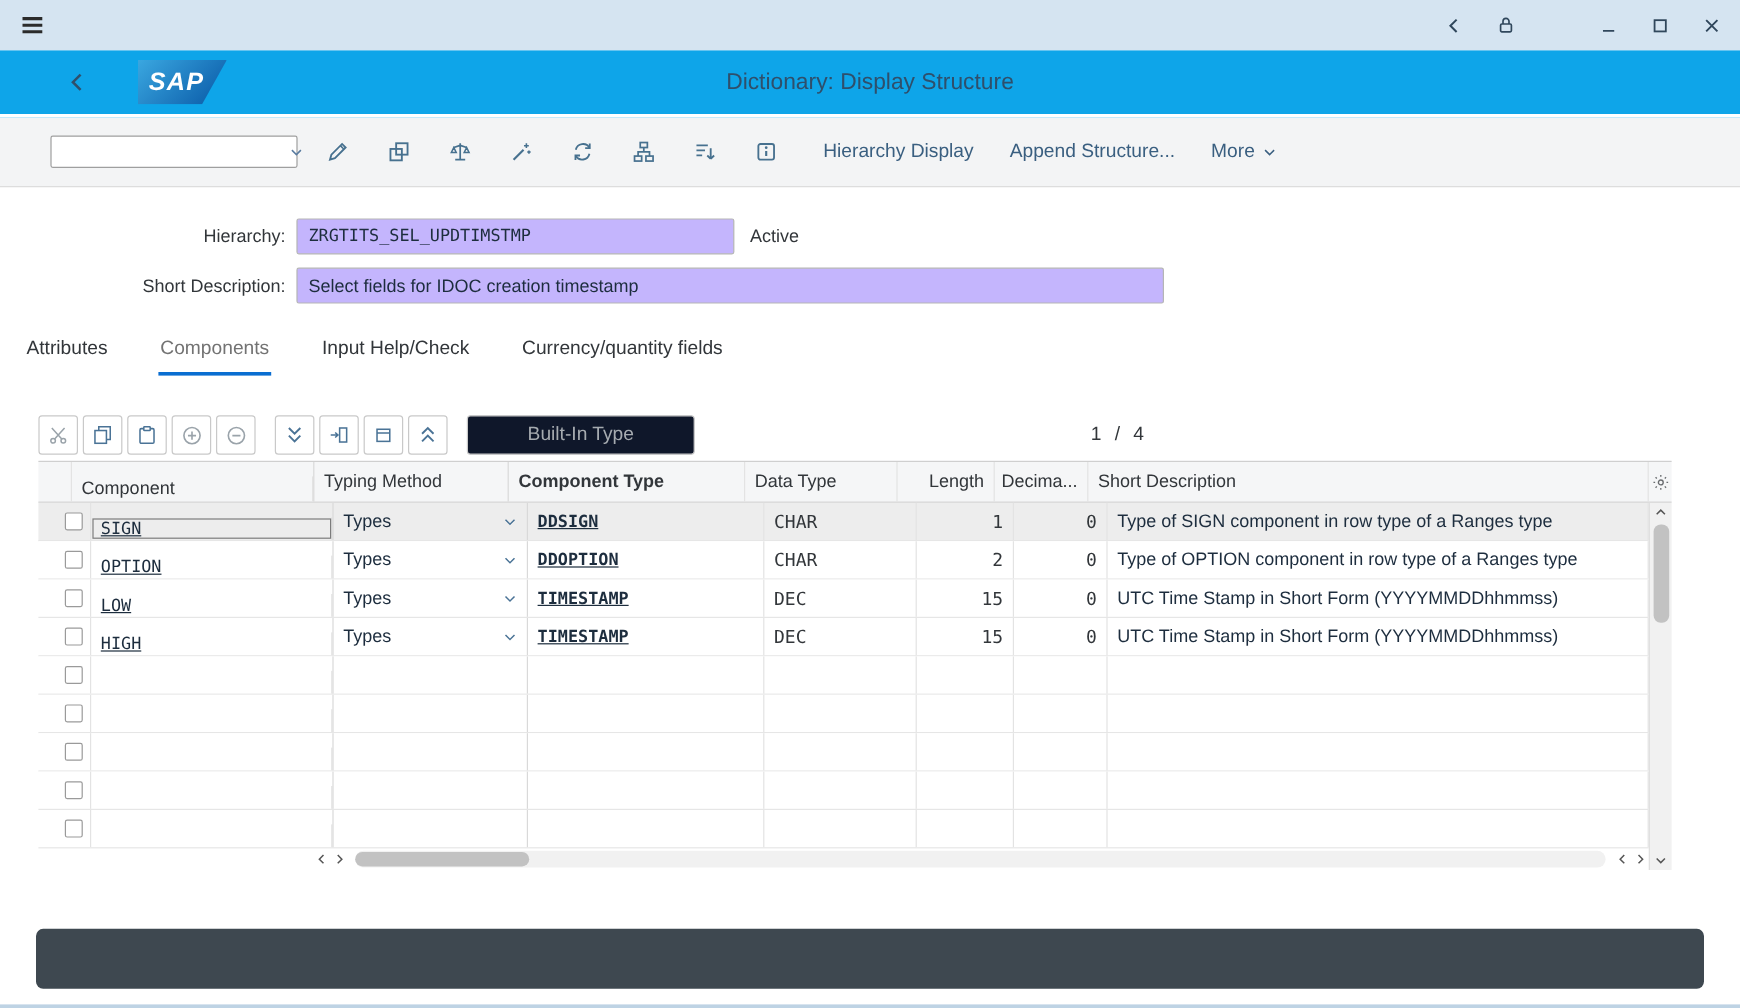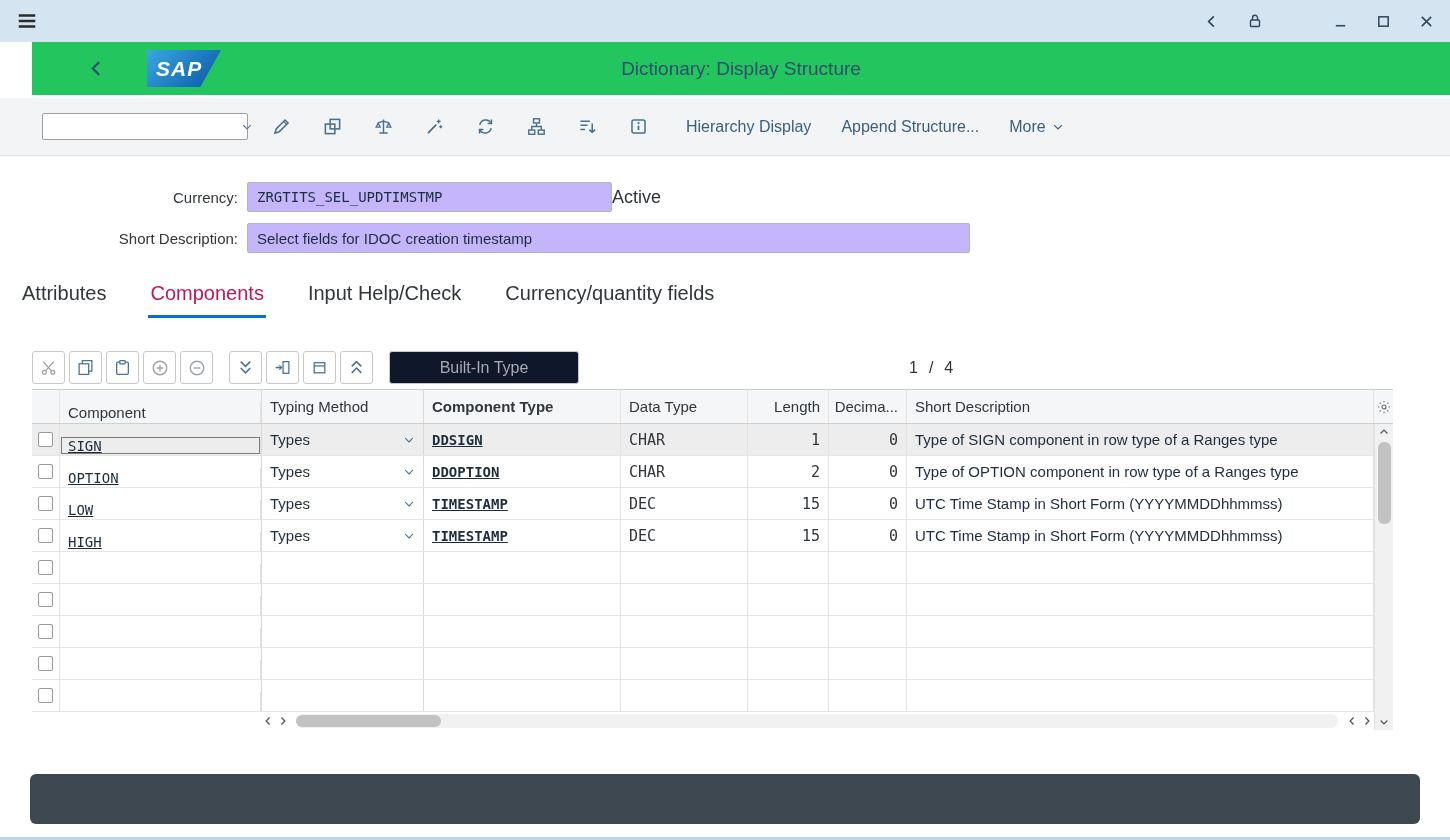--- a/index.html
+++ b/index.html
@@ -8,21 +8,21 @@
   svg { display:block; }
   .mono { font-family:"DejaVu Sans Mono","Liberation Mono",monospace; }
 
   
   .topbar { height:42px; background:#d5e4f1; display:flex; align-items:center; padding:0 16px; }
   .hamburger { color:#2b2b2b; cursor:pointer; }
   .topbar-right { margin-left:auto; display:flex; align-items:center; gap:28px; color:#30475c; }
   .topbar-right .wicon { cursor:pointer; }
 
   
-  .appheader { height:56px; background:#22c55e; border-bottom:3px solid #fff; display:flex; align-items:center; position:relative; padding:0 20px;margin-left:32px; }
+  .appheader { height:56px; background:#0ea5e9; border-bottom:3px solid #fff; display:flex; align-items:center; position:relative; padding:0 20px; }
   .back-btn { color:#2f4f6b; margin-left:36px; cursor:pointer; }
   .sap-logo { margin-left:42px; width:74px; height:37px; background:linear-gradient(135deg,#3aa7e0 0%,#0f63ae 85%);
       clip-path:polygon(0 0,100% 0,72% 100%,0 100%); display:flex; align-items:center; padding-left:9px; }
   .sap-logo span { color:#fff; font-style:italic; font-weight:bold; font-size:21px; letter-spacing:1px; }
   .apptitle { position:absolute; left:50%; transform:translateX(-50%); font-size:19px; color:#2f4f6b; }
 
   
   .toolbar { height:58px; background:#f3f4f5; border-bottom:1px solid #dddddd; display:flex; align-items:center; padding:0 22px; }
   .okcode { width:206px; height:27px; background:#fff; border:1px solid #9f9f9f; border-radius:2px; display:flex; align-items:center; margin-left:20px; }
   .okcode input { border:none; outline:none; flex:1; height:100%; padding:0 6px; font-size:14px; background:transparent; }
@@ -34,26 +34,26 @@
   .exit-btn { font-size:16px; color:#3a5f80; margin:0 8px 0 14px; cursor:pointer; }
 
   
   .formrow { display:flex; align-items:center; margin-left:32px; }
   .formrow.first { margin-top:26px; }
   .formrow + .formrow { margin-top:11px; }
   .flabel { width:206px; text-align:right; margin-right:9px; font-size:15px; color:#32363a; }
   .field { height:30px; background:#c4b5fd; border:1px solid #b5b5b5; border-radius:2px; display:flex; align-items:center; padding:0 9px; font-size:14px; color:#1d2d3e; }
   .field.structure { width:365px; font-size:14px; }
   .field.shortdesc { width:723px; font-family:"Liberation Sans",sans-serif; font-size:15px; }
-  .status-text { font-size:18px; color:#32363a; }
+  .status-text { margin-left:13px; font-size:15px; color:#32363a; }
 
   
   .tabs { display:flex; gap:40px; margin:20px 0 0 20px; }
-  .tab { font-size:20px; color:#32363a; padding:9px 2px 10px; cursor:pointer; border-bottom:3px solid transparent; }
-  .tab.active { color:#be185d; border-bottom-color:#0a6ed1;text-align:center; }
+  .tab { font-size:16px; color:#32363a; padding:9px 2px 10px; cursor:pointer; border-bottom:3px solid transparent; }
+  .tab.active { color:#737373; border-bottom-color:#0a6ed1;text-align:center; }
 
   
   .gridbar { display:flex; align-items:center; margin:33px 57px 5px 32px; }
   .gbtn { width:33px; height:33px; border:1px solid #c9c9c9; border-radius:3px; background:#fff; display:flex; align-items:center; justify-content:center; color:#4a7396; margin-right:4px; cursor:pointer; }
   .gbtn.dim { color:#9aa3aa; }
   .ggap { width:12px; }
   .builtin-btn { height:33px; width:190px; border:1px solid #c9c9c9; border-radius:3px; background:#0f172a; color:#a6abb0; font-size:16px; display:flex; align-items:center; justify-content:center; margin-left:12px; cursor:pointer; }
   .counter { margin-left:330px; font-size:16px; color:#32363a; display:flex; gap:11px; }
 
   
@@ -65,21 +65,21 @@
   .c.comp { width:201px;margin-top:12px; }
   .c.typing { width:163px; display:flex; align-items:center; justify-content:space-between; }
   .c.ctype { width:197px;font-weight:bold; }
   .c.dtype { width:127px; }
   .c.len  { width:81px; text-align:right; justify-content:flex-end; display:flex; align-items:center; }
   .c.dec  { width:78px; text-align:right; justify-content:flex-end; display:flex; align-items:center; }
   .c.desc { flex:1; }
   .c.gearcell { width:19px; padding:0; display:flex; align-items:center; justify-content:center; color:#6a6d70; border-right:none; }
   .gbody { display:flex; }
   .rows { width:1342px; }
-  .trow { display:flex; height:32px; border-bottom:1px solid #e6e6e6; background:#fff; align-items:stretch; }
+  .trow { display:flex; height:32px; border-bottom:1px solid #e6e6e6; background:#fff; align-items:stretch;padding-left:16px; }
   .trow .c { display:flex; align-items:center; }
   .trow.selected { background:#ededed; }
   .trow .c.focus { outline:1px solid #7c7c7c; outline-offset:-2px; }
   .checkbox { width:15px; height:15px; border:1px solid #9a9a9a; border-radius:2px; background:#fff; cursor:pointer; }
   .lnk { text-decoration:underline; color:#1d2d3e; cursor:pointer; font-size:14px; }
   .cellsans { font-size:15px; color:#1d2d3e; }
   .typing .dd { color:#4a7396; cursor:pointer; }
   .c.typing { border-left:1px solid #d9d9d9; border-right:1px solid #d9d9d9; }
 
   
@@ -220,21 +220,21 @@
   <span class="tbtext">
     <span>More</span>
     <svg width="12" height="12" viewBox="0 0 16 16">
         <path d="M3 5.5 8 10.5 13 5.5" fill="none" stroke="currentColor" stroke-width="1.7"></path>
       </svg>
   </span>
 
 </div>
 
 <div class="formrow first">
-  <div class="flabel">Currency:</div>
+  <div class="flabel">Hierarchy:</div>
   <div class="field structure mono">ZRGTITS_SEL_UPDTIMSTMP</div>
   <div class="status-text">Active</div>
 </div>
 <div class="formrow">
   <div class="flabel">Short Description:</div>
   <div class="field shortdesc">Select fields for IDOC creation timestamp</div>
 </div>
 
 <div class="tabs">
   <div class="tab">Attributes</div>

